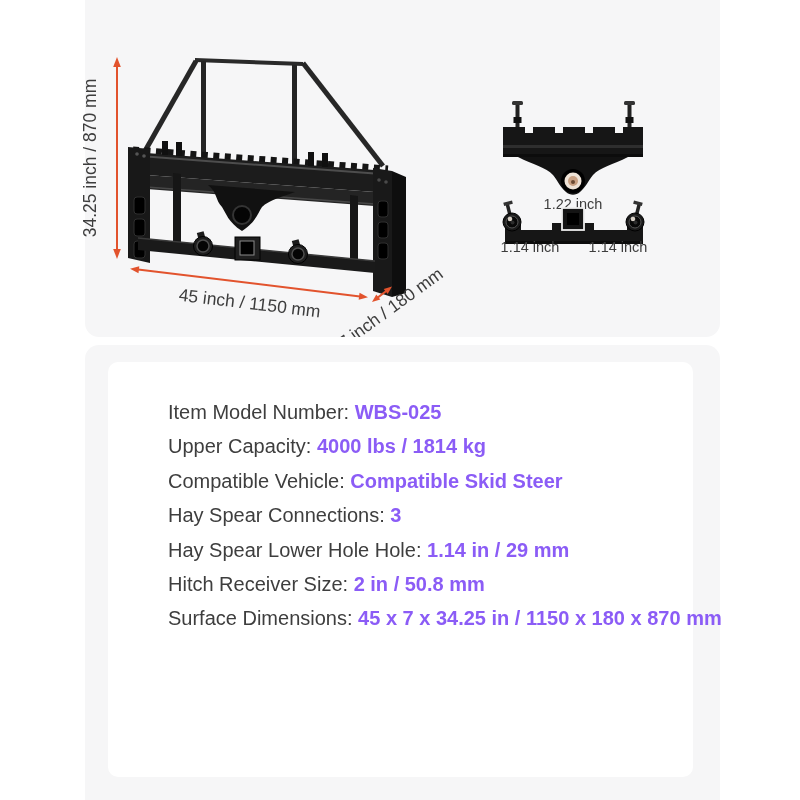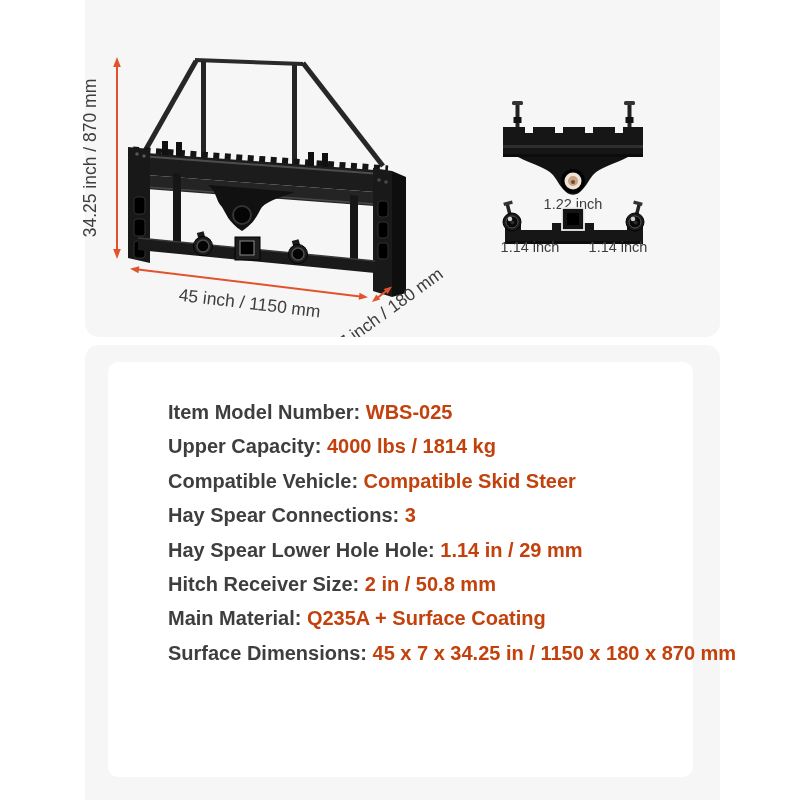--- a/index.html
+++ b/index.html
@@ -13,22 +13,22 @@
   .panel-top{top:0;height:337px;border-radius:0 0 14px 14px;}
   .panel-bottom{top:345px;height:455px;border-radius:14px 14px 0 0;}
   .spec-card{
     position:absolute;left:23px;top:17px;width:585px;height:415px;
     background:#ffffff;border-radius:10px;
     box-sizing:border-box;padding:33px 20px 0 60px;
   }
   .spec-row{
     height:34.4px;line-height:34.4px;font-size:20px;white-space:nowrap;
   }
-  .spec-label{color:#3e3e3e;font-weight:700;}
-  .spec-value{color:#c2410c;font-weight:700;}
+  .spec-label{color:#3e3e3e;font-weight:400;}
+  .spec-value{color:#8b5cf6;font-weight:700;}
   svg{position:absolute;display:block;}
   #front-view-svg{left:50px;top:25px;}
   #detail-view-svg{left:470px;top:75px;}
   .dim-text{fill:#3d3d3d;font-family:"Liberation Sans", sans-serif;}
 </style>
 </head>
 <body>
 
 <div class="panel panel-top"></div>
 
@@ -41,21 +41,20 @@
 
   <div class="spec-row"><span class="spec-label">Compatible Vehicle: </span><span class="spec-value">Compatible Skid Steer</span></div>
 
   <div class="spec-row"><span class="spec-label">Hay Spear Connections: </span><span class="spec-value">3</span></div>
 
 
   <div class="spec-row"><span class="spec-label">Hay Spear Lower Hole Hole: </span><span class="spec-value">1.14 in / 29 mm</span></div>
 
   <div class="spec-row"><span class="spec-label">Hitch Receiver Size: </span><span class="spec-value">2 in / 50.8 mm</span></div>
 
-  <div class="spec-row"><span class="spec-label">Main Material: </span><span class="spec-value">Q235A + Surface Coating</span></div>
 
   <div class="spec-row"><span class="spec-label">Surface Dimensions: </span><span class="spec-value">45 x 7 x 34.25 in / 1150 x 180 x 870 mm</span></div>
 
 </div>
   </div>
 </div>
 
 <svg id="front-view-svg" width="420" height="312" viewBox="0 0 420 312">
 
   <g>

